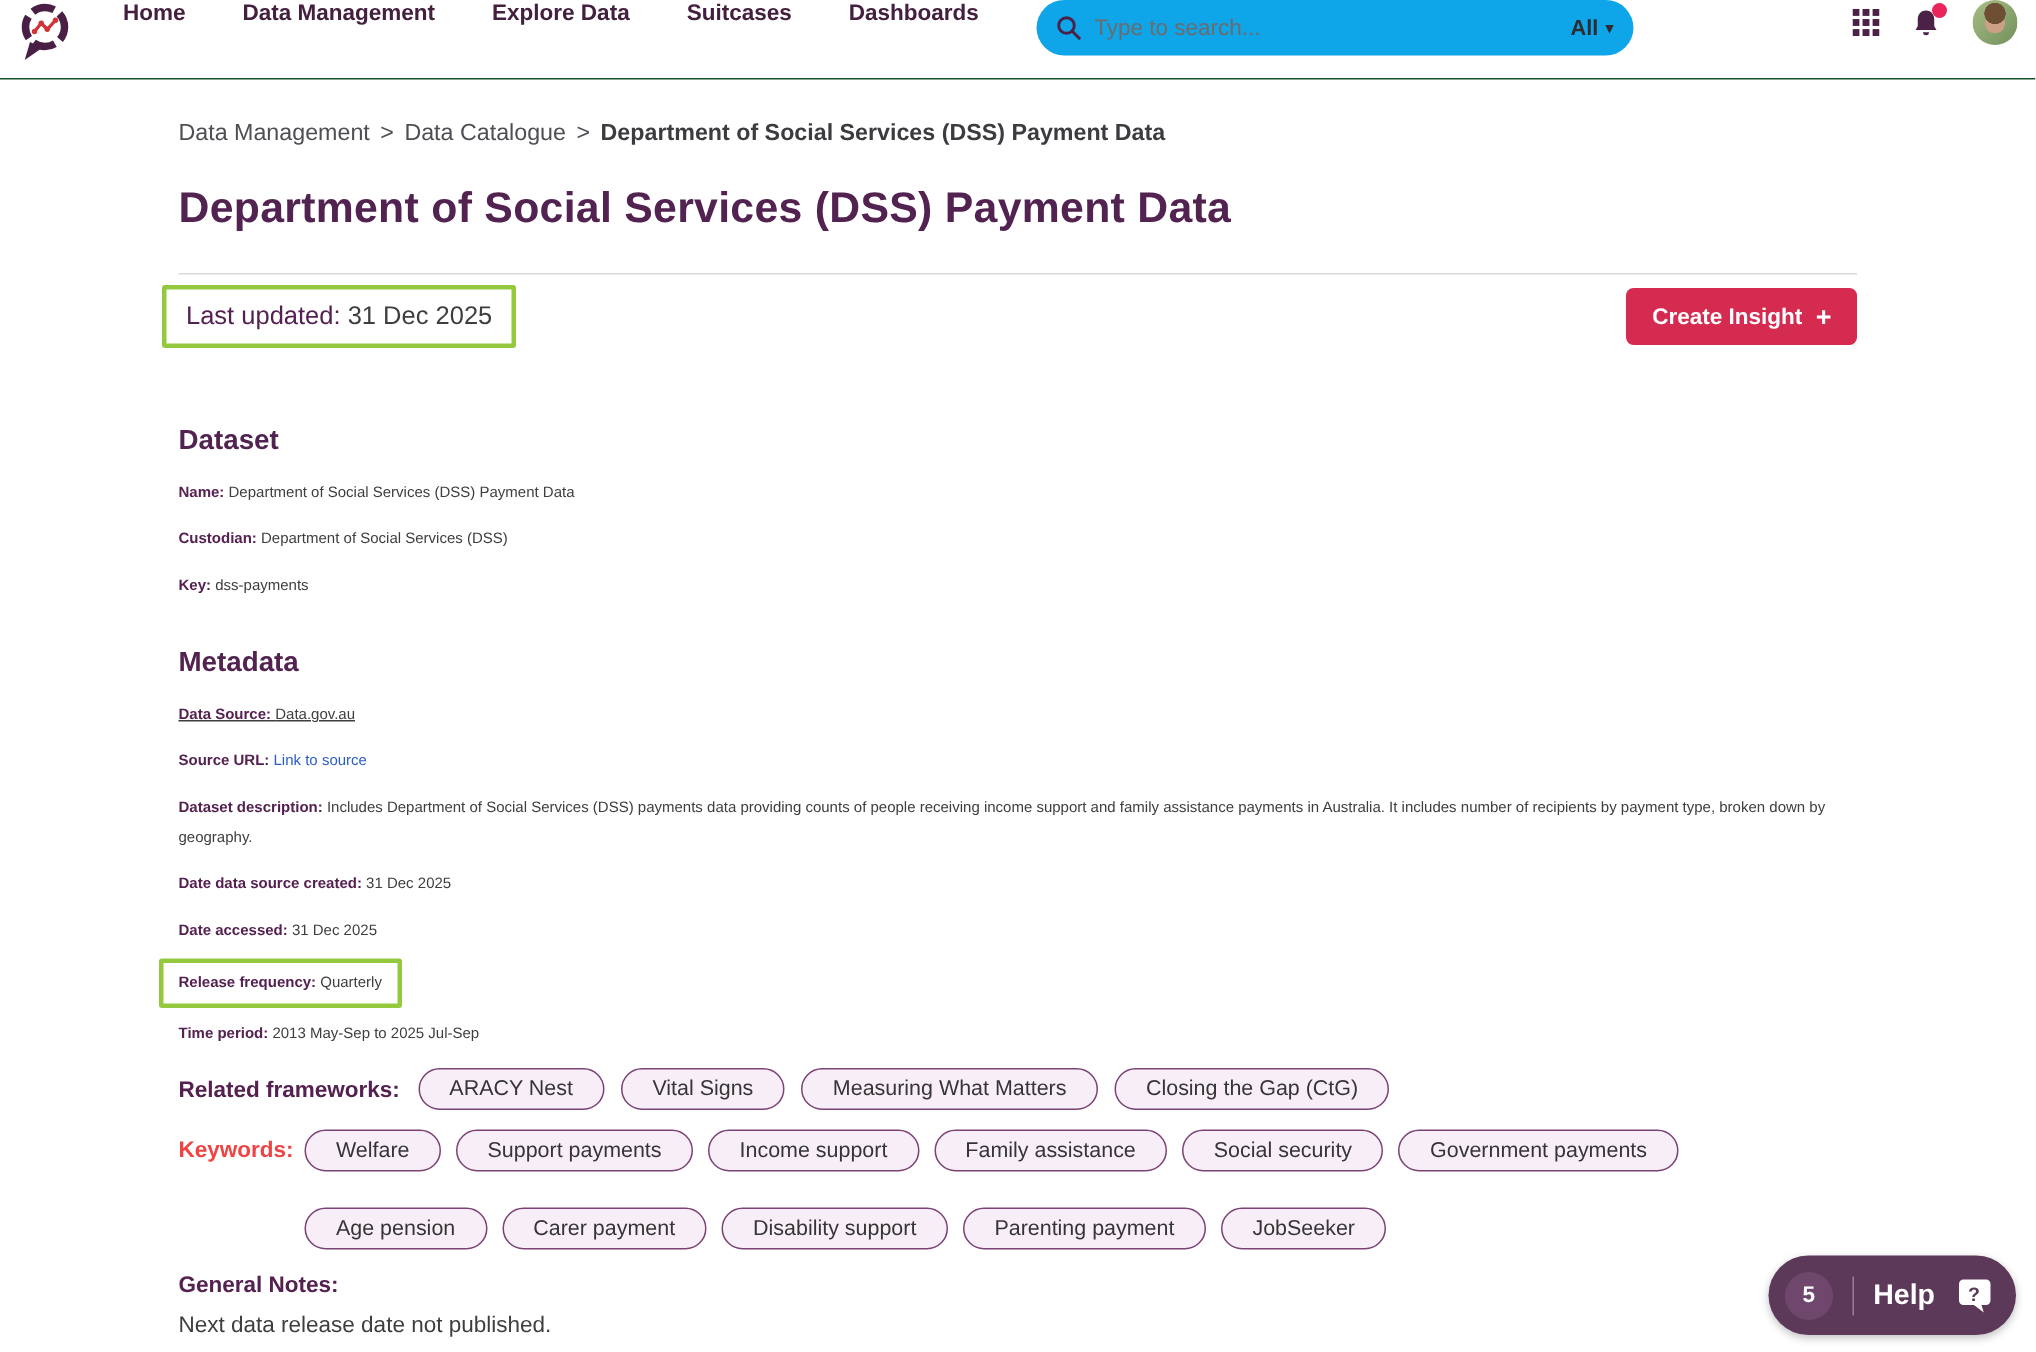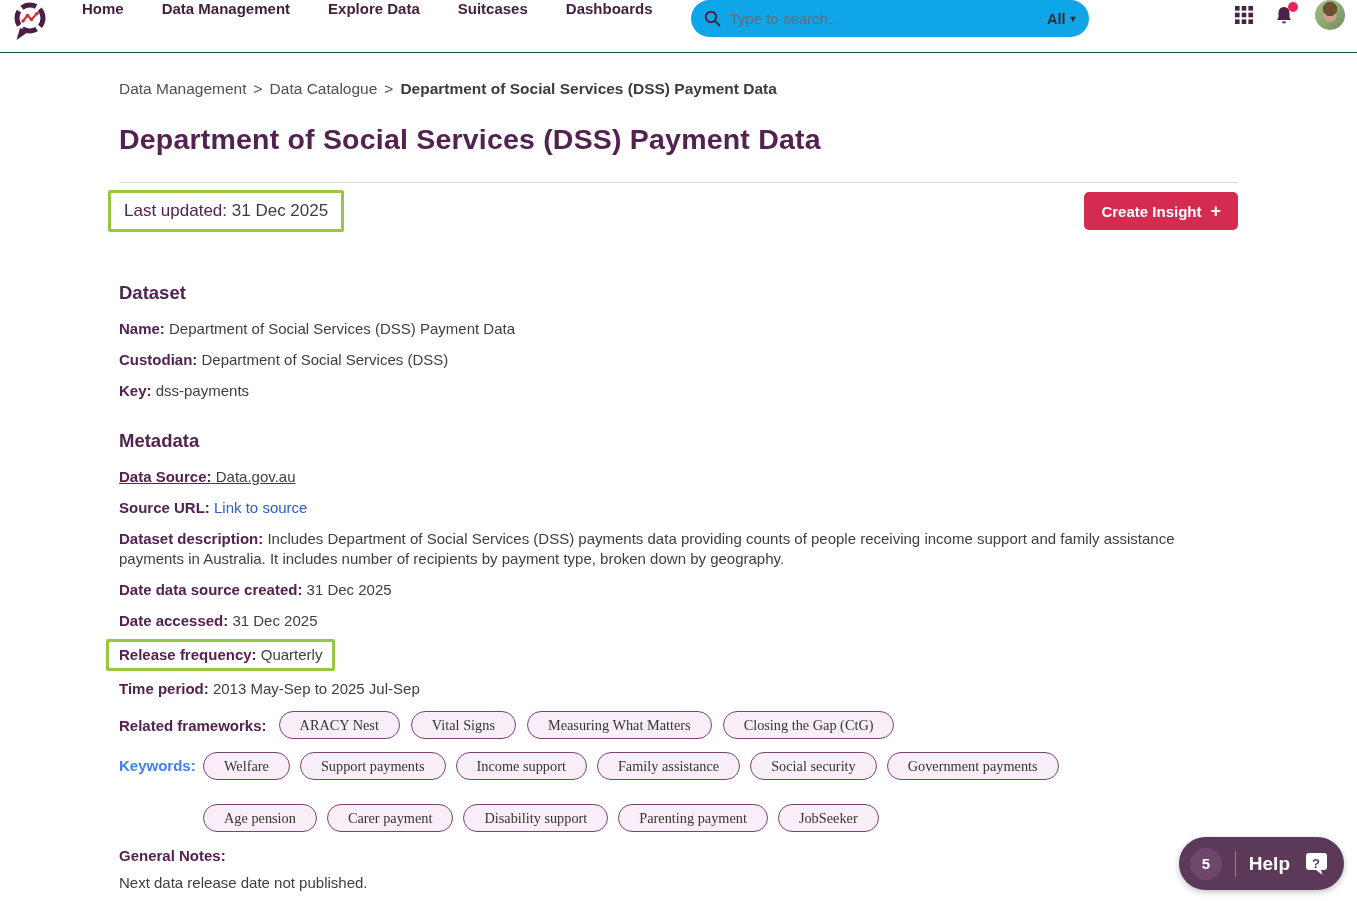--- a/index.html
+++ b/index.html
@@ -59,37 +59,37 @@
   .hl-box .val { color:#3f3e3e; }
   .btn-insight {
     background:#d52b51; border:none; color:#fff; font-family:"Liberation Sans",sans-serif;
     font-size:15px; font-weight:700; padding:0 17px; height:38px; border-radius:5px;
     display:flex; align-items:center; gap:9px; cursor:pointer;
   }
   .btn-insight .plus { font-size:18px; font-weight:700; line-height:1; }
   .section-h { font-size:18.5px; font-weight:700; color:#522350; }
   .sh-dataset { margin-top:50px; }
   .sh-meta { margin-top:29px; }
-  .frow { margin-top:11px; font-size:15px; line-height:20px; max-width:1119px; }
+  .frow { margin-top:11px; font-size:10px; line-height:20px; max-width:1119px; }
   .frow .lbl { font-weight:700; color:#542150; }
   .frow .val { color:#3f3e3e; }
   .frow a.link { color:#2c5cc5; text-decoration:none; cursor:pointer; }
   .freq-box {
     display:inline-block; border:3px solid #94c93d; border-radius:2px;
     padding:3px 10px; margin-left:-13px; margin-top:8px;
   }
   .pill {
     display:inline-flex; align-items:center; height:28px; padding:0 20px;
     border:1.6px solid #7a4374; border-radius:15px; background:#f8eef8;
-    font-size:14.3px; color:#353535; cursor:pointer; white-space:nowrap;font-family:Liberation Serif, serif;
+    font-size:14.3px; color:#353535; cursor:pointer; white-space:nowrap;
   }
   .frameworks-row { margin-top:12px; display:flex; align-items:center; gap:11px; font-size:15px; }
   .frameworks-row .lbl { font-weight:700; color:#542150; margin-right:1px; }
   .keywords-row { margin-top:13px; display:flex; font-size:15px; }
-  .keywords-row .lbl { font-weight:700; color:#3b82f6; width:84px; flex:none; line-height:28px; }
+  .keywords-row .lbl { font-weight:700; color:#ef4444; width:84px; flex:none; line-height:28px; }
   .pill-wrap { display:flex; flex-wrap:wrap; gap:24px 10px; }
   .kw-wrap { max-width:925px; }
   .notes-lbl { margin-top:15px; font-size:15px; font-weight:700; color:#542150; }
   .notes-val { margin-top:10px; font-size:15px; color:#3f3e3e; }
   
   .help-fab {
     position:fixed; right:13px; bottom:11px; height:53px; background:#5c3959;
     border-radius:27px; display:flex; align-items:center; gap:13px;
     padding:0 13px 0 11px; cursor:pointer; box-shadow:0 2px 6px rgba(0,0,0,.25);
   }

